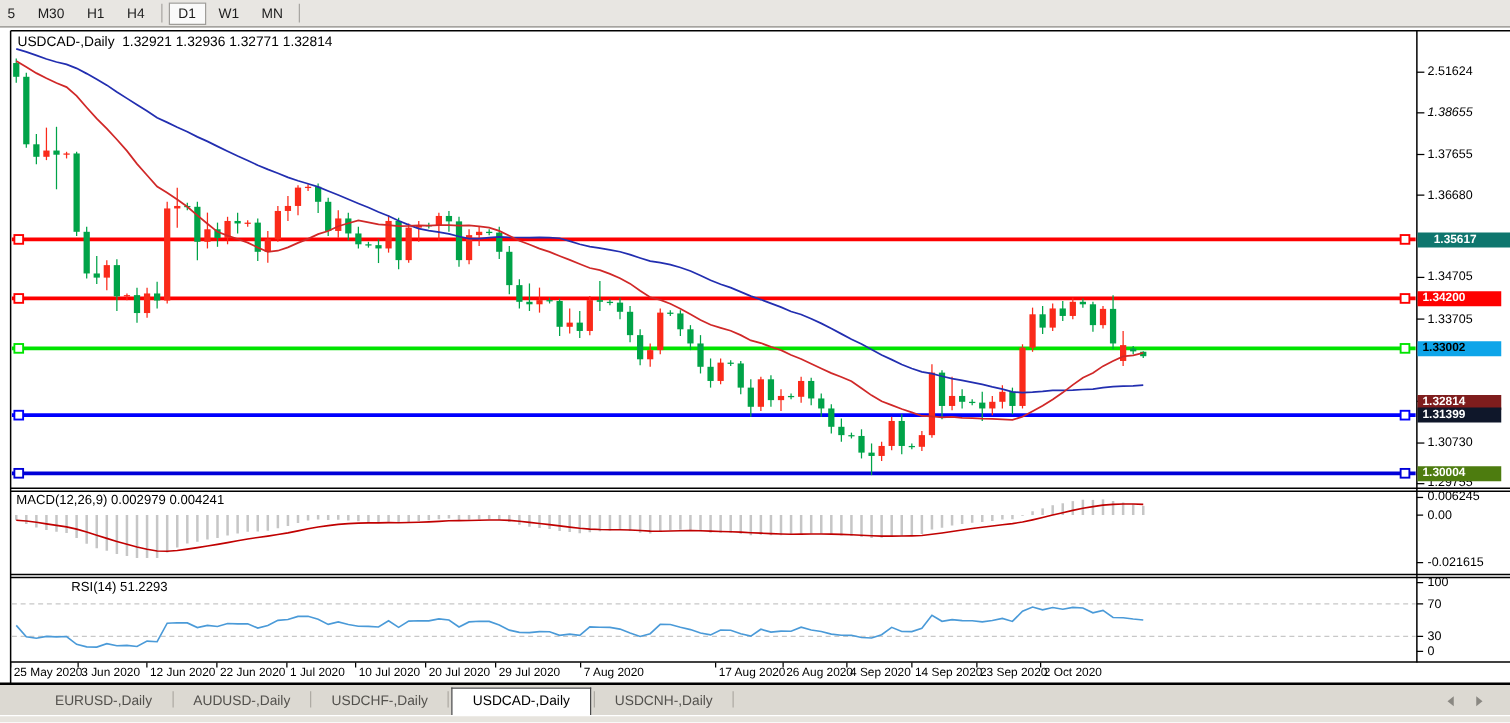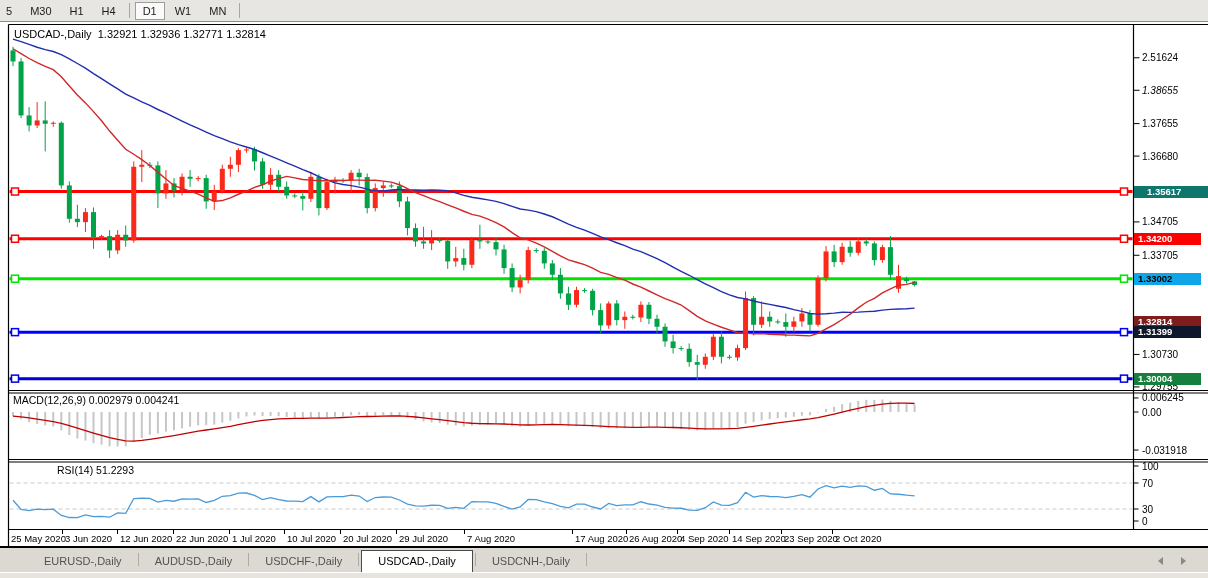--- a/index.html
+++ b/index.html
@@ -477,24 +477,24 @@
       <div class="ytick" style="top: 216.433px;">1.34705</div>
       <div class="ytick" style="top: 249.767px;">1.33705</div>
       <div class="ytick" style="top: 315.6px;">1.31730</div>
       <div class="ytick" style="top: 348.933px;">1.30730</div>
       <div class="ytick" style="top: 381.433px;">1.29755</div>
       <div class="ylabel" style="top: 280px; background: #7f1d1d; color: rgb(255, 255, 255); margin-top: 36px;">1.32814</div>
       <div class="ylabel" style="top: 185.533px; background: #0f766e; color: rgb(255, 255, 255); padding-left: 13px;">1.35617</div>
       <div class="ylabel" style="top: 232.767px; background: rgb(254, 0, 0); color: rgb(255, 255, 255);">1.34200</div>
       <div class="ylabel" style="top: 272.7px; background: #0ea5e9; color: rgb(0, 0, 0);">1.33002</div>
       <div class="ylabel" style="top: 326.133px; background: #0f172a; color: rgb(255, 255, 255);">1.31399</div>
-      <div class="ylabel" style="top: 372.633px; background: #15803d; color: rgb(255, 255, 255);">1.30004</div>
+      <div class="ylabel" style="top: 372.633px; background: #4d7c0f; color: rgb(255, 255, 255);">1.30004</div>
       <div class="ytick" style="top: 392.466px;">0.006245</div>
       <div class="ytick" style="top: 406.5px;">0.00</div>
-      <div class="ytick" style="top: 444.552px;">-0.031918</div>
+      <div class="ytick" style="top: 444.552px;">-0.021615</div>
       <div class="ytick" style="top: 460.5px;">100</div>
       <div class="ytick" style="top: 477.5px;">70</div>
       <div class="ytick" style="top: 503.5px;">30</div>
       <div class="ytick" style="top: 515.5px;">0</div>
       <div class="xtick" style="left: 11px;">25 May 2020</div>
       <div class="xtick" style="left: 65px;">3 Jun 2020</div>
       <div class="xtick" style="left: 120px;">12 Jun 2020</div>
       <div class="xtick" style="left: 176px;">22 Jun 2020</div>
       <div class="xtick" style="left: 232px;">1 Jul 2020</div>
       <div class="xtick" style="left: 287px;">10 Jul 2020</div>

